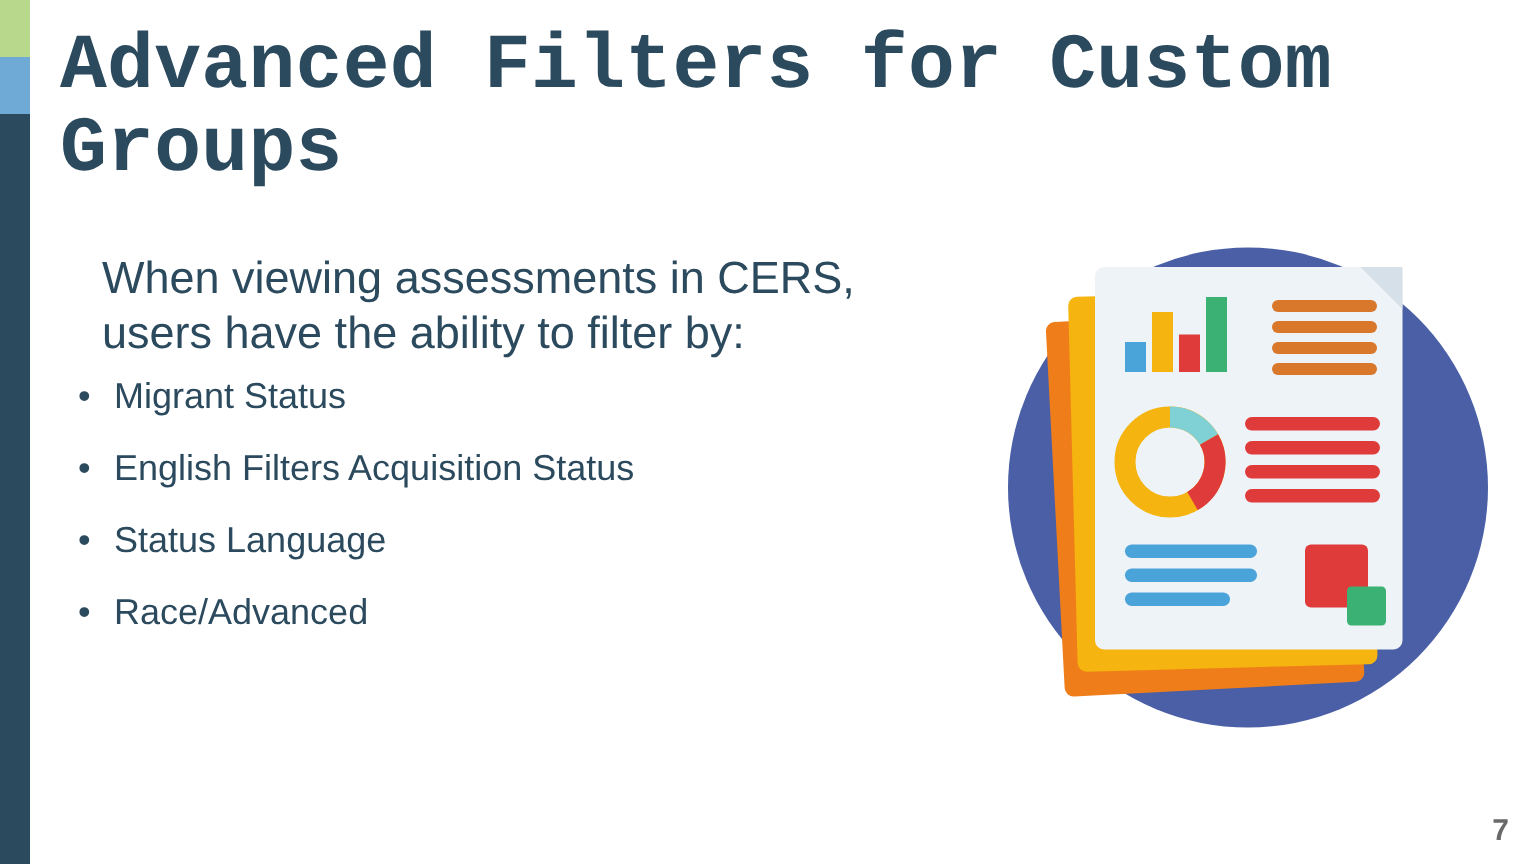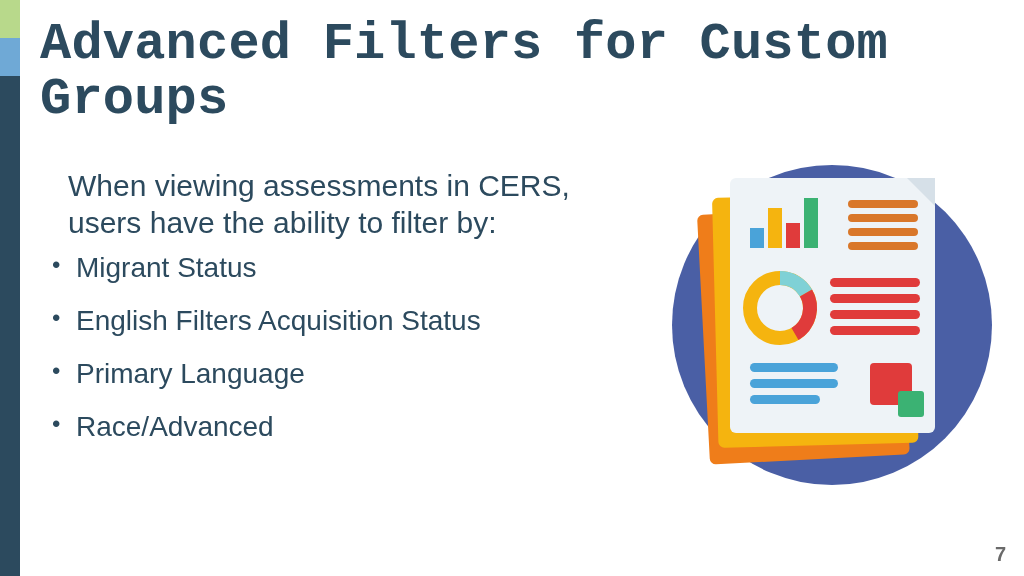--- a/index.html
+++ b/index.html
@@ -46,21 +46,21 @@
     color: #2c4a5e;
     font-size: 30px;
     line-height: 1.22;
     margin-left: 28px;
   }
   .bullets {
     position: absolute;
     left: 40px; top: 250px;
     width: 540px;
     color: #2c4a5e;
-    font-size: 28px;
+    font-size: 24px;
     list-style: none;
   }
   .bullets li {
     position: relative;
     padding-left: 36px;
     margin-bottom: 18px;
     line-height: 1.25;
   }
   .bullets li::before {
     content: "•";
@@ -90,21 +90,21 @@
   <div class="side-accent-green"></div>
   <div class="side-accent-blue"></div>
 
   <h1 class="title">Advanced Filters for Custom Groups</h1>
 
   <p class="intro">When viewing assessments in CERS, users have the ability to filter by:</p>
 
   <ul class="bullets">
     <li><span>Migrant Status</span></li>
     <li><span>English Filters Acquisition Status</span></li>
-    <li><span>Primary Language</span></li>
+    <li><span>Status Language</span></li>
     <li><span>Race/Advanced</span></li>
   </ul>
 
   <div class="illustration">
     <svg viewBox="0 0 360 360" width="360" height="360">
 
       <circle cx="190" cy="195" r="160" fill="#4a5fa5"></circle>
 
       <g transform="translate(55,85) rotate(-3)">
         <rect x="0" y="0" width="200" height="250" rx="6" fill="#ef7d1a"></rect>

